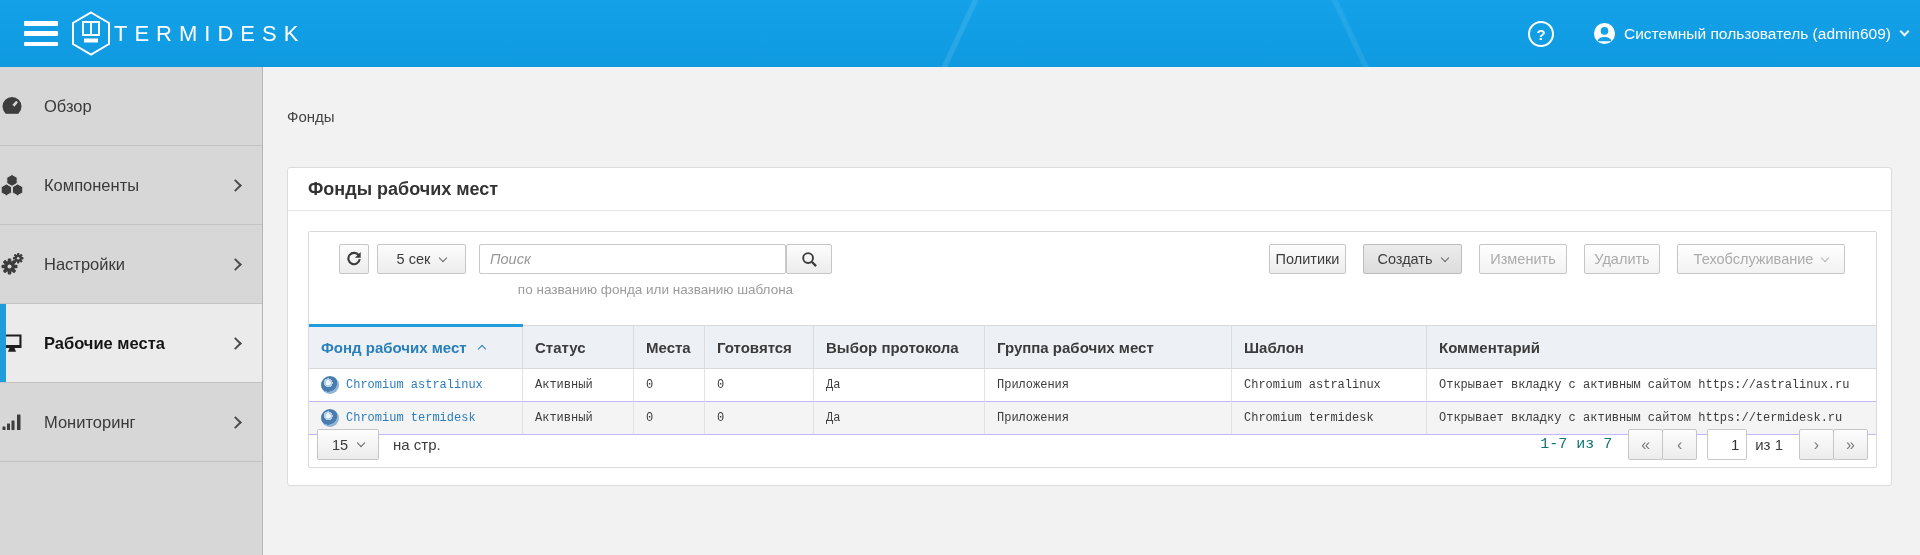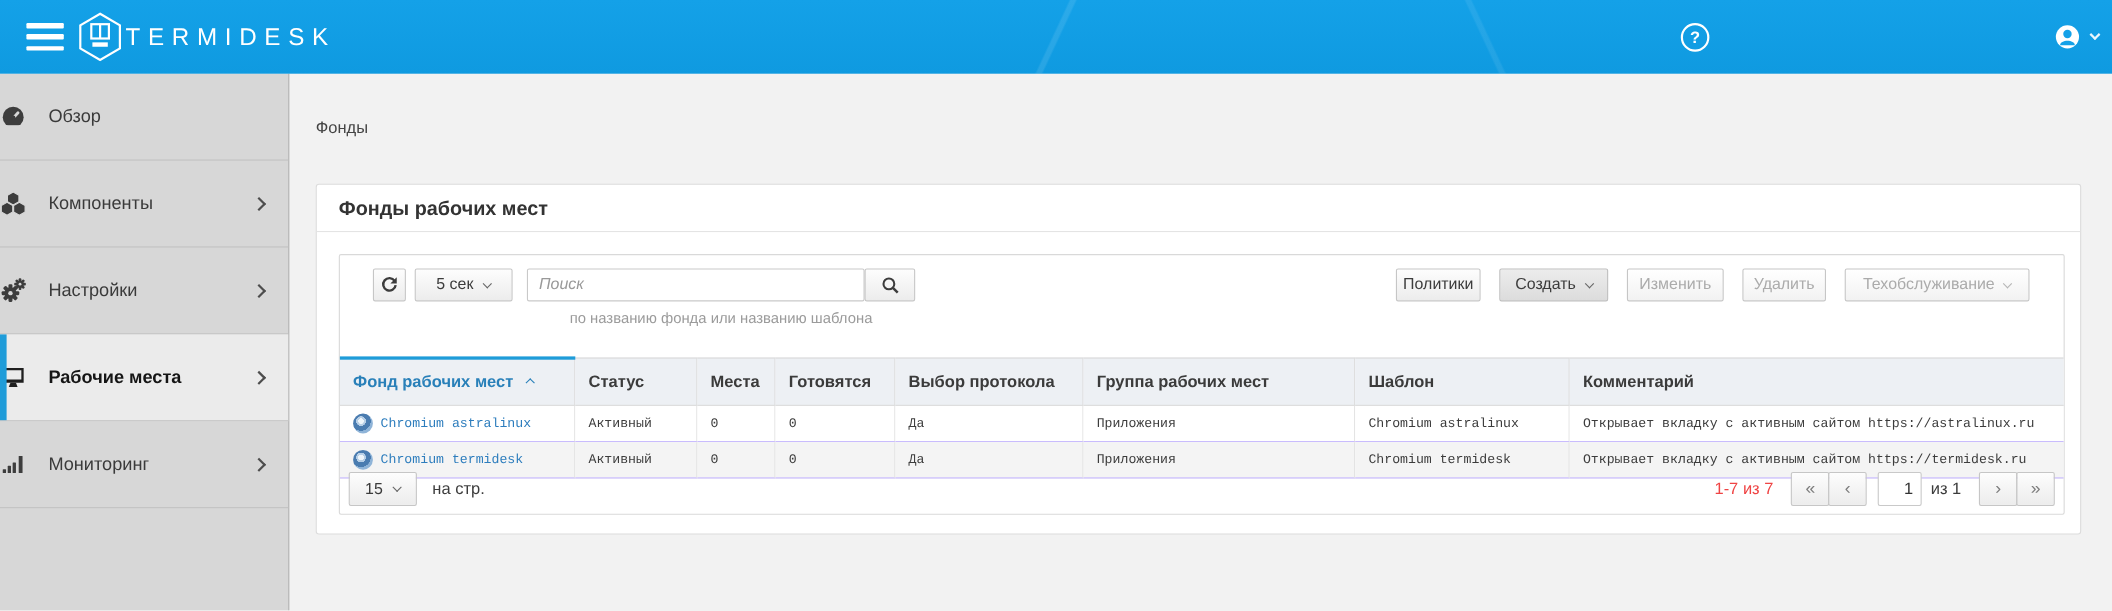--- a/index.html
+++ b/index.html
@@ -83,21 +83,21 @@
     border-right:1px solid #e2e2e2;white-space:nowrap;overflow:hidden;background:#fff;font-family:Liberation Mono, monospace;}
   .pools tr.odd td{background:#f4f4f4;}
   .poolcell{display:flex;align-items:center;gap:7px;}
   .chromium{width:18px;height:18px;border-radius:50%;flex:none;
     background:radial-gradient(circle at 40% 38%,#eef5fa 0 16%,#b7cfe6 17% 28%,#4a7cb0 29% 56%,#8fb4d8 57% 100%);}
   .pool-link{color:var(--link,#2d7dbd);text-decoration:none;cursor:pointer;}
 
   .pgsize{position:absolute;left:8px;top:197px;width:62px;height:31px;gap:10px;}
   .perpage{position:absolute;left:84px;top:197px;height:31px;display:flex;align-items:center;font-size:15px;color:#3c3c3c;}
   .pagination{position:absolute;right:8px;top:197px;height:31px;display:flex;align-items:center;}
-  .range{font-size:15px;color:#ef4444;margin-right:16px;}
+  .range{font-size:15px;color:#0f766e;margin-right:16px;font-family:Liberation Mono, monospace;}
   .pbtn{width:35px;height:31px;font-size:16px;color:#7d7d7d;}
   .pbtn + .pbtn{margin-left:-1px;}
   .page-input{width:40px;height:31px;margin-left:10px;border:1px solid #c9c9c9;border-radius:2px;text-align:right;
     padding-right:7px;font-size:15px;color:#333;font-family:inherit;}
   .ofpages{font-size:15px;color:#3c3c3c;margin-left:8px;}
   .grp2{margin-left:16px;}
 </style>
 </head>
 <body>
 
@@ -116,20 +116,21 @@
     </svg>
   </div>
   <div class="brand">TERMIDESK</div>
   <div class="help">?</div>
   <div class="userbox">
     <svg width="23" height="23" viewBox="0 0 24 24">
       <circle cx="12" cy="12" r="11" fill="#fff"></circle>
       <circle cx="12" cy="9.3" r="4" fill="#14a1e8"></circle>
       <path d="M5 20 C5 14.2 19 14.2 19 20 Z" fill="#14a1e8"></path>
     </svg>
+    <span class="label">Системный пользователь (admin609)</span>
     <span class="chev down"></span>
   </div>
 </div>
 
 <div class="sidebar">
 
   <div class="nav-item">
     <svg class="icon24" viewBox="0 0 24 24">
       <circle cx="12" cy="12.5" r="9.5" fill="var(--ink)"></circle>
       <rect x="0" y="19.8" width="24" height="4.2" fill="var(--icbg)"></rect>

